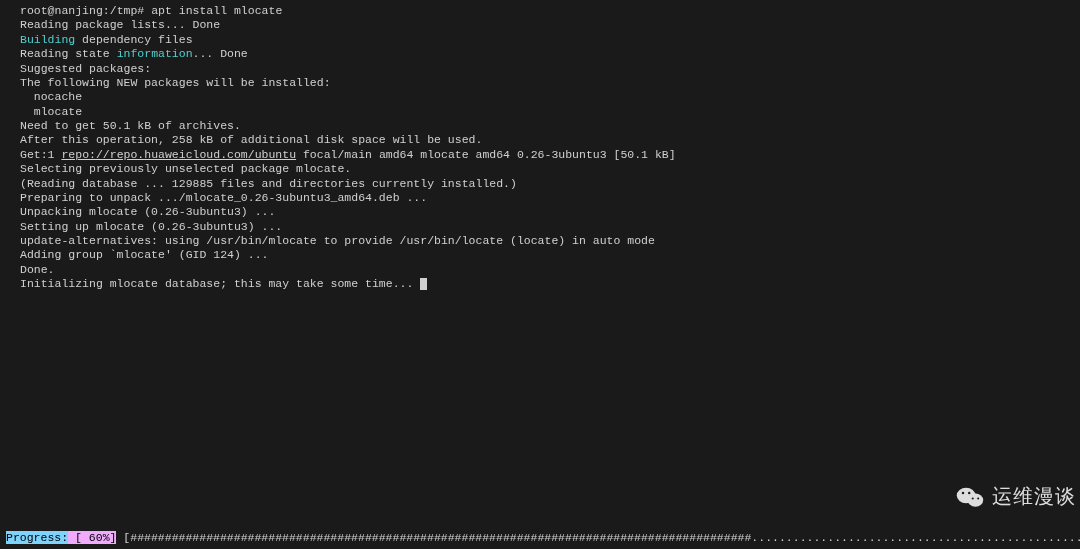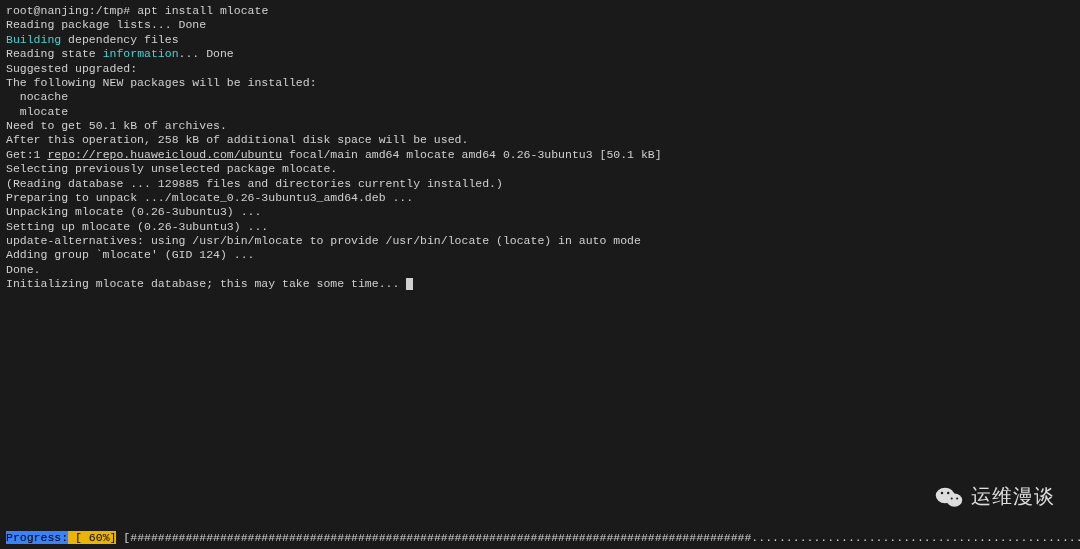--- a/index.html
+++ b/index.html
@@ -8,21 +8,21 @@
       color: #d0d0d0;
       font-family: "Consolas", "Courier New", monospace;
       font-size: 11.5px;
       line-height: 1.25;
       width: 1080px;
       height: 549px;
       overflow: hidden;
       position: relative;
     }
     .terminal {
-      padding: 4px 6px;
+      padding: 4px 20px;
     }
     .line { white-space: pre; }
     .prompt-user { color: #d0d0d0; }
     .prompt-cmd { color: #d0d0d0; }
     .cyan { color: #4fd0d0; }
     .underline { text-decoration: underline; }
     .cursor {
       display: inline-block;
       width: 7px;
       height: 12px;
@@ -33,31 +33,31 @@
       position: absolute;
       bottom: 4px;
       left: 0;
       width: 100%;
       padding: 0 6px;
       white-space: pre;
       font-family: inherit;
       font-size: 11.5px;
     }
     .progress-label {
-      background: #3b82f6;
+      background: #7dd3fc;
       color: #000;
     }
     .progress-pct {
-      background: #eab308;
+      background: #f0abfc;
       color: #000;
     }
     .progress-track { color: #d0d0d0; }
     .watermark {
       position: absolute;
-      right: 25px;
+      right: 4px;
       bottom: 40px;
       display: flex;
       align-items: center;
       gap: 8px;
       opacity: 0.85;
     }
     .watermark-icon {
       width: 28px;
       height: 24px;
       fill: #ffffff;
@@ -70,21 +70,21 @@
     }
   </style>
 </head>
 <body>
 
 <div class="terminal">
   <div class="line"><span class="prompt-user">root@nanjing</span>:<span>/tmp</span><span>#</span> <span class="prompt-cmd">apt install mlocate</span></div>
   <div class="line">Reading package lists... Done</div>
   <div class="line"><span class="cyan">Building</span><span> dependency files</span></div>
   <div class="line"><span>Reading state </span><span class="cyan">information</span><span>... Done</span></div>
-  <div class="line">Suggested upgraded:</div>
+  <div class="line">Suggested packages:</div>
   <div class="line">The following NEW packages will be installed:</div>
   <div class="line">  nocache</div>
   <div class="line">  mlocate</div>
   <div class="line">Need to get 50.1 kB of archives.</div>
   <div class="line">After this operation, 258 kB of additional disk space will be used.</div>
   <div class="line"><span>Get:1 </span><span class="underline">repo://repo.huaweicloud.com/ubuntu</span><span> focal/main amd64 mlocate amd64 0.26-3ubuntu3 [50.1 kB]</span></div>
   <div class="line">Selecting previously unselected package mlocate.</div>
   <div class="line">(Reading database ... 129885 files and directories currently installed.)</div>
   <div class="line">Preparing to unpack .../mlocate_0.26-3ubuntu3_amd64.deb ...</div>
   <div class="line">Unpacking mlocate (0.26-3ubuntu3) ...</div>

